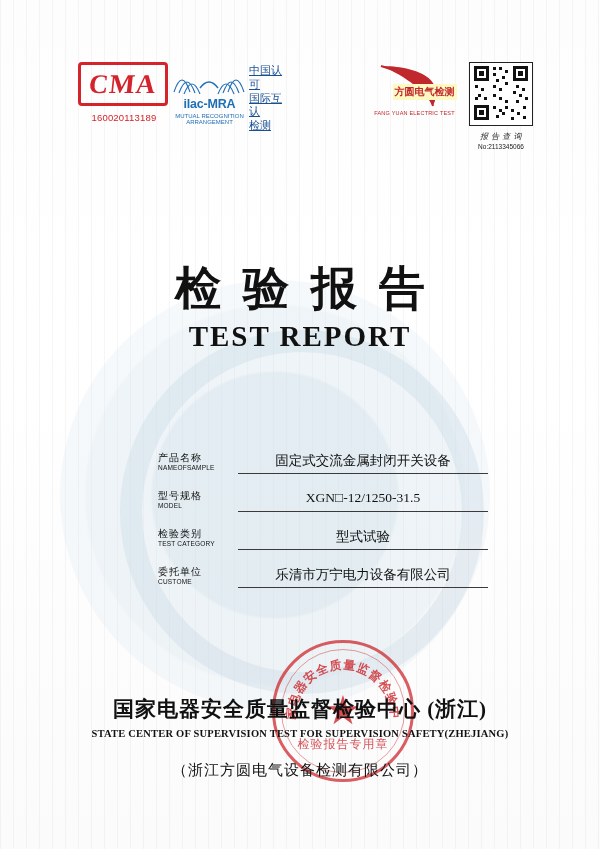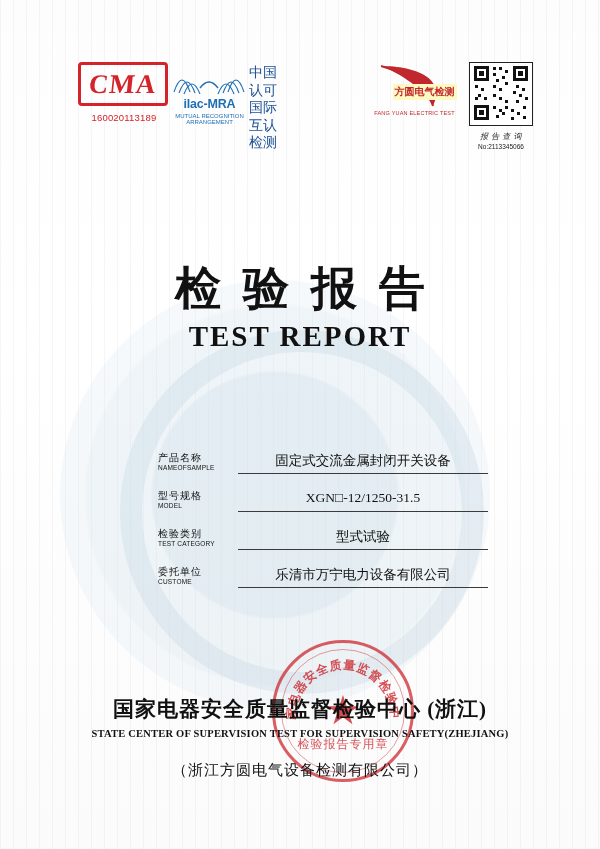--- a/index.html
+++ b/index.html
@@ -121,25 +121,26 @@
   }
 
   
   .cnas {
     width: 116px;
     display: flex;
     align-items: flex-start;
   }
   .cnas-cn {
     font-family: "Liberation Sans", sans-serif;
-    font-size: 14px;
+    font-size: 11px;
     color: #1a4f93;
     line-height: 1.25;
     padding-top: 2px;
     width: 34px;
+    text-decoration: underline;
   }
   .cnas-right { text-align: left; padding-left: 2px; }
   .cnas-oval {
     width: 78px;
     height: 40px;
     border: 3px solid #1a4f93;
     border-radius: 50%;
     display: flex;
     align-items: center;
     justify-content: center;

